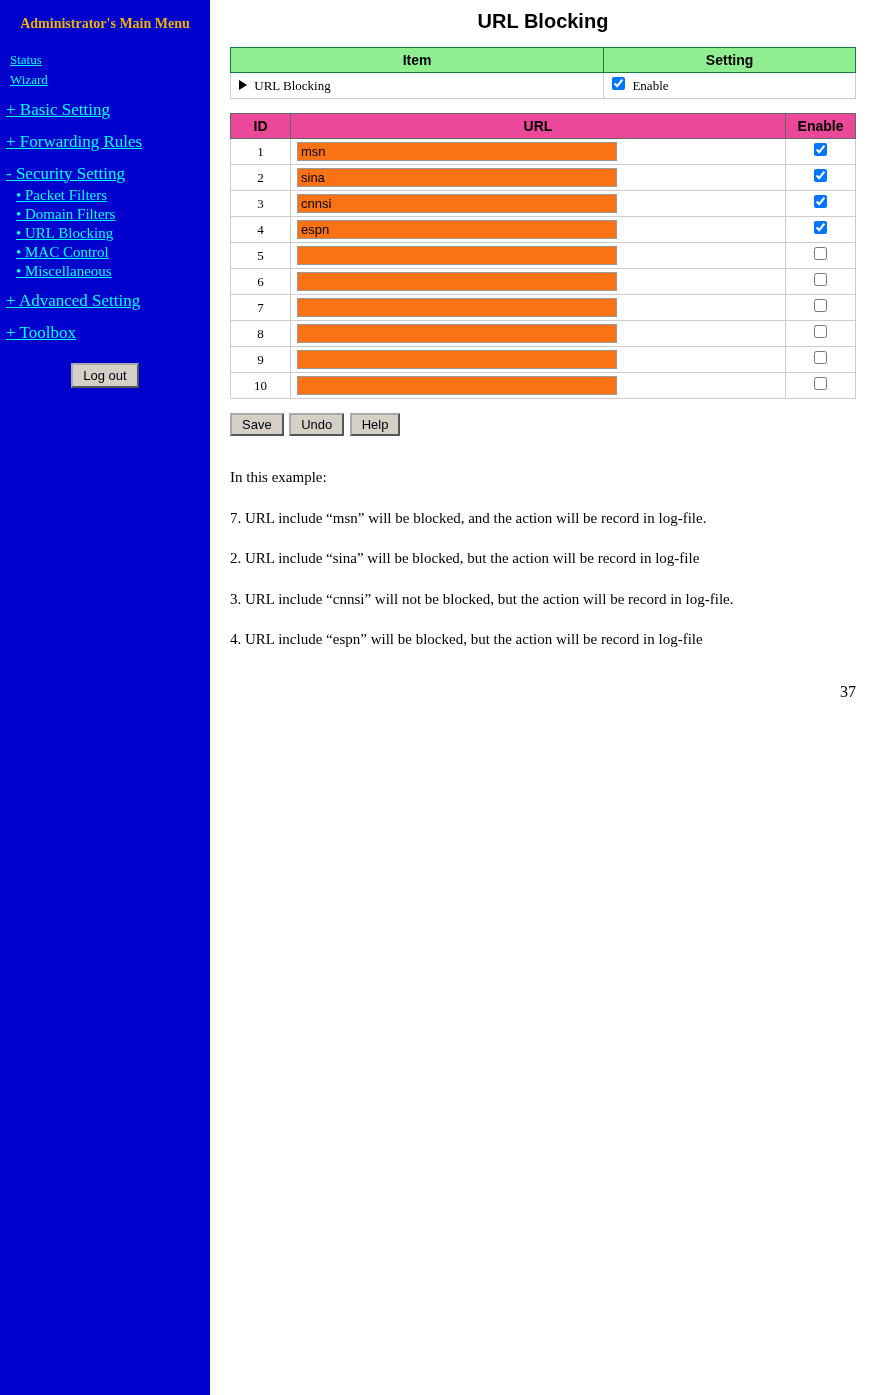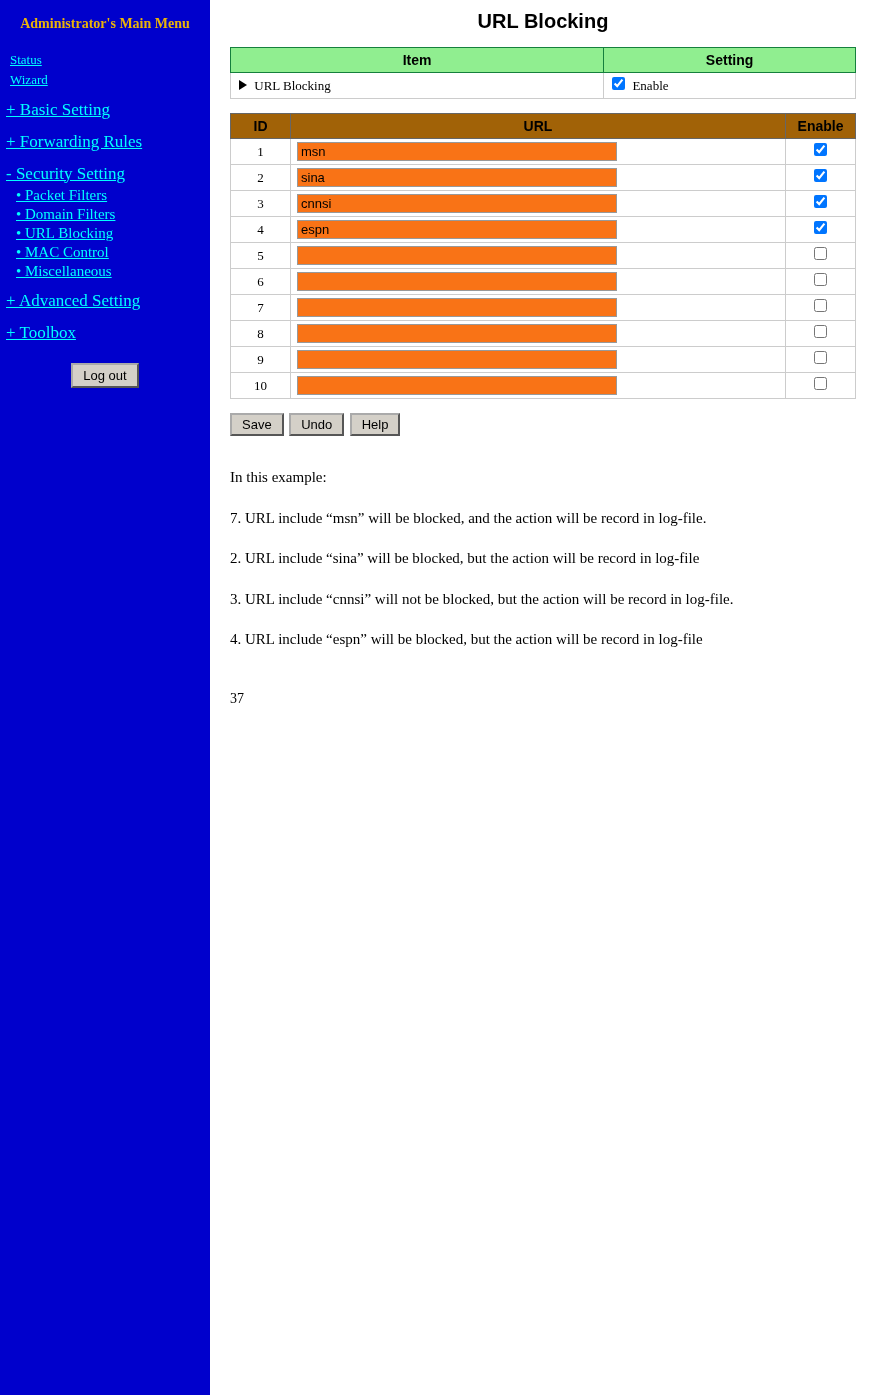--- a/index.html
+++ b/index.html
@@ -105,21 +105,21 @@
       margin-right: 4px;
     }
 
     
     .url-table {
       width: 100%;
       border-collapse: collapse;
       margin-bottom: 14px;
     }
     .url-table th {
-      background: #a16207;
+      background: #ec4899;
       border: 1px solid #666;
       padding: 4px 8px;
       font-weight: bold;
       font-size: 14px;
       font-family: Arial, sans-serif;
     }
     .url-table td {
       border: 1px solid #ccc;
       padding: 3px 6px;
       font-size: 13px;
@@ -164,23 +164,23 @@
       font-size: 15px;
       font-family: Times New Roman, serif;
     }
     .example-section p {
       margin-bottom: 18px;
       line-height: 1.5;
     }
 
     
     .page-number {
-      text-align: left;
-      margin-top: 40px;
-      font-size: 14px;
+      text-align: right;
+      margin-top: 32px;
+      font-size: 16px;
     }
   </style>
 </head>
 <body>
 
 <div id="sidebar">
   <div class="sidebar-title">Administrator's Main Menu</div>
 
   <div class="sidebar-divider"></div>
   <a class="sidebar-link">Status</a>

